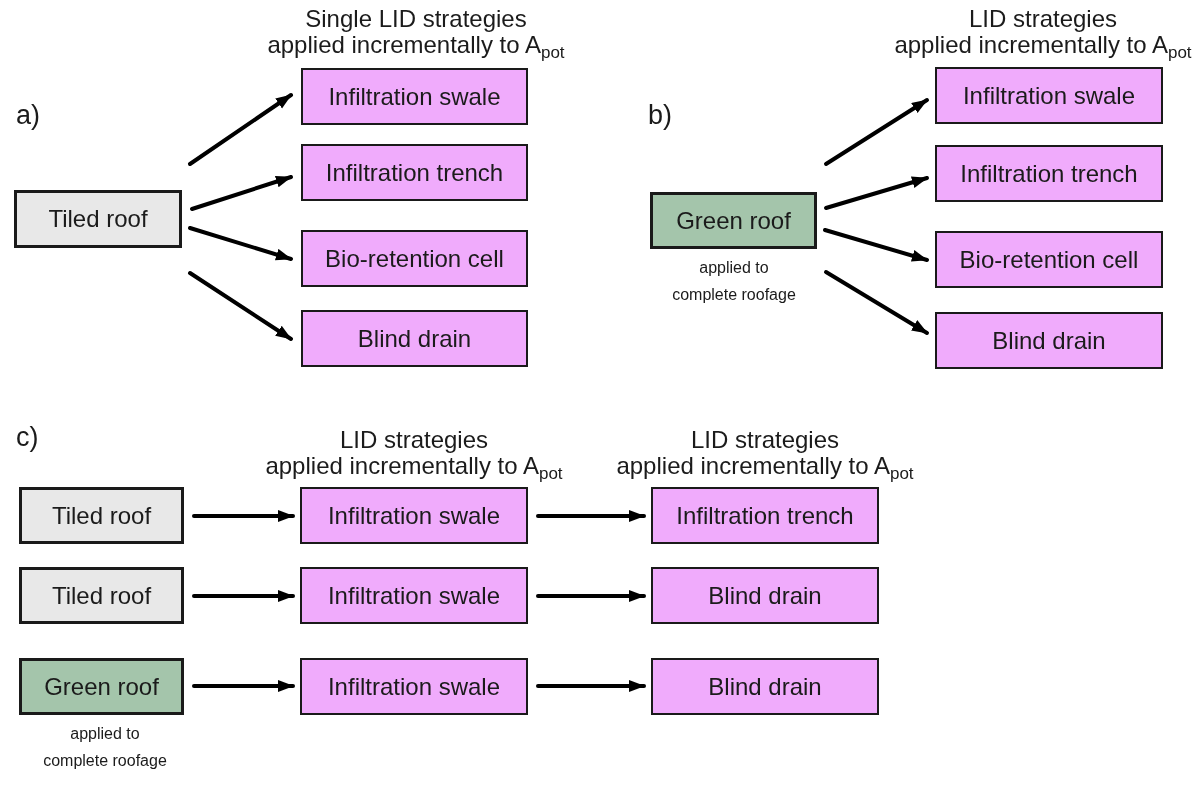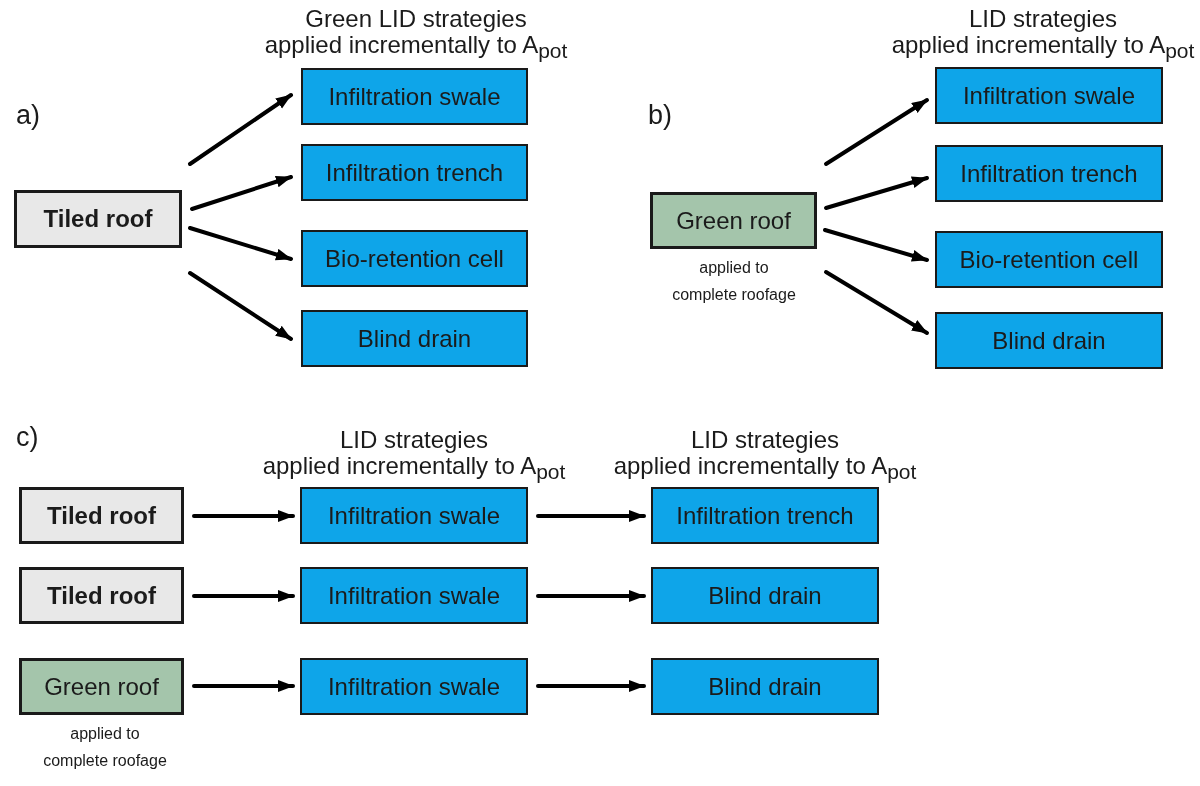--- a/index.html
+++ b/index.html
@@ -4,38 +4,38 @@
 <style>
   html,body { margin:0; padding:0; background:#ffffff; }
   body { font-family:"Liberation Sans", sans-serif; }
   .canvas {
     position:relative; width:1200px; height:786px;
     background:var(--background,#ffffff); color:var(--text,#1b1b1b);
     overflow:hidden;
   }
   .arrows { position:absolute; left:0; top:0; width:1200px; height:786px; }
   .box {
-    position:absolute; box-sizing:border-box; background:#0ea5e9;
+    position:absolute; box-sizing:border-box; background:#f0abfc;
     border:2.5px solid var(--box-border,#1a1a1a);
     display:flex; align-items:center; justify-content:center;
     font-size:24px; white-space:nowrap; text-align:center;
   }
   .roof { border-width:3px; }
-  .roof.tiled { background:var(--tiled-roof-fill,#e8e8e8);font-weight:bold; }
+  .roof.tiled { background:var(--tiled-roof-fill,#e8e8e8); }
   .roof.green { background:var(--green-roof-fill,#a4c5ab); }
   .panel-label { position:absolute; font-size:27px; line-height:27px; }
   .col-header {
     position:absolute; width:380px; text-align:center;
     font-size:24px; line-height:26px; white-space:nowrap;
   }
   .note {
     position:absolute; width:240px; text-align:center;
     font-size:16px; line-height:27px; white-space:nowrap;
   }
-  .ss { font-size:21px; line-height:0; vertical-align:-5px; }
+  .ss { font-size:17px; line-height:0; vertical-align:-5px; }
 </style>
 </head>
 <body>
 
 <div class="canvas">
 
   <svg class="arrows" viewBox="0 0 1200 786">
     <defs>
       <marker id="ah" markerUnits="userSpaceOnUse" markerWidth="18" markerHeight="14" refX="15" refY="6" orient="auto">
         <path d="M0,0 L16,6 L0,12 Z" fill="#000000"></path>
@@ -56,21 +56,21 @@
     <line x1="538" y1="516" x2="644" y2="516" stroke="#000" stroke-width="4" stroke-linecap="round" marker-end="url(#ah)"></line>
     <line x1="194" y1="596" x2="293" y2="596" stroke="#000" stroke-width="4" stroke-linecap="round" marker-end="url(#ah)"></line>
     <line x1="538" y1="596" x2="644" y2="596" stroke="#000" stroke-width="4" stroke-linecap="round" marker-end="url(#ah)"></line>
     <line x1="194" y1="686" x2="293" y2="686" stroke="#000" stroke-width="4" stroke-linecap="round" marker-end="url(#ah)"></line>
     <line x1="538" y1="686" x2="644" y2="686" stroke="#000" stroke-width="4" stroke-linecap="round" marker-end="url(#ah)"></line>
   </svg>
 
   <div class="panel-label" style="left:16px; top:102px;">a)</div>
 
   <div class="col-header" style="left:226px; top:6px;">
-    <div>Green LID strategies</div>
+    <div>Single LID strategies</div>
     <div><span>applied incrementally to A</span><span class="ss">pot</span></div>
   </div>
 
   <div class="box roof tiled" style="left:14px; top:190px; width:168px; height:58px;">Tiled roof</div>
 
   <div class="box" style="left:301px; top:68px; width:227px; height:57px;">Infiltration swale</div>
   <div class="box" style="left:301px; top:144px; width:227px; height:57px;">Infiltration trench</div>
   <div class="box" style="left:301px; top:230px; width:227px; height:57px;">Bio-retention cell</div>
   <div class="box" style="left:301px; top:310px; width:227px; height:57px;">Blind drain</div>
 

